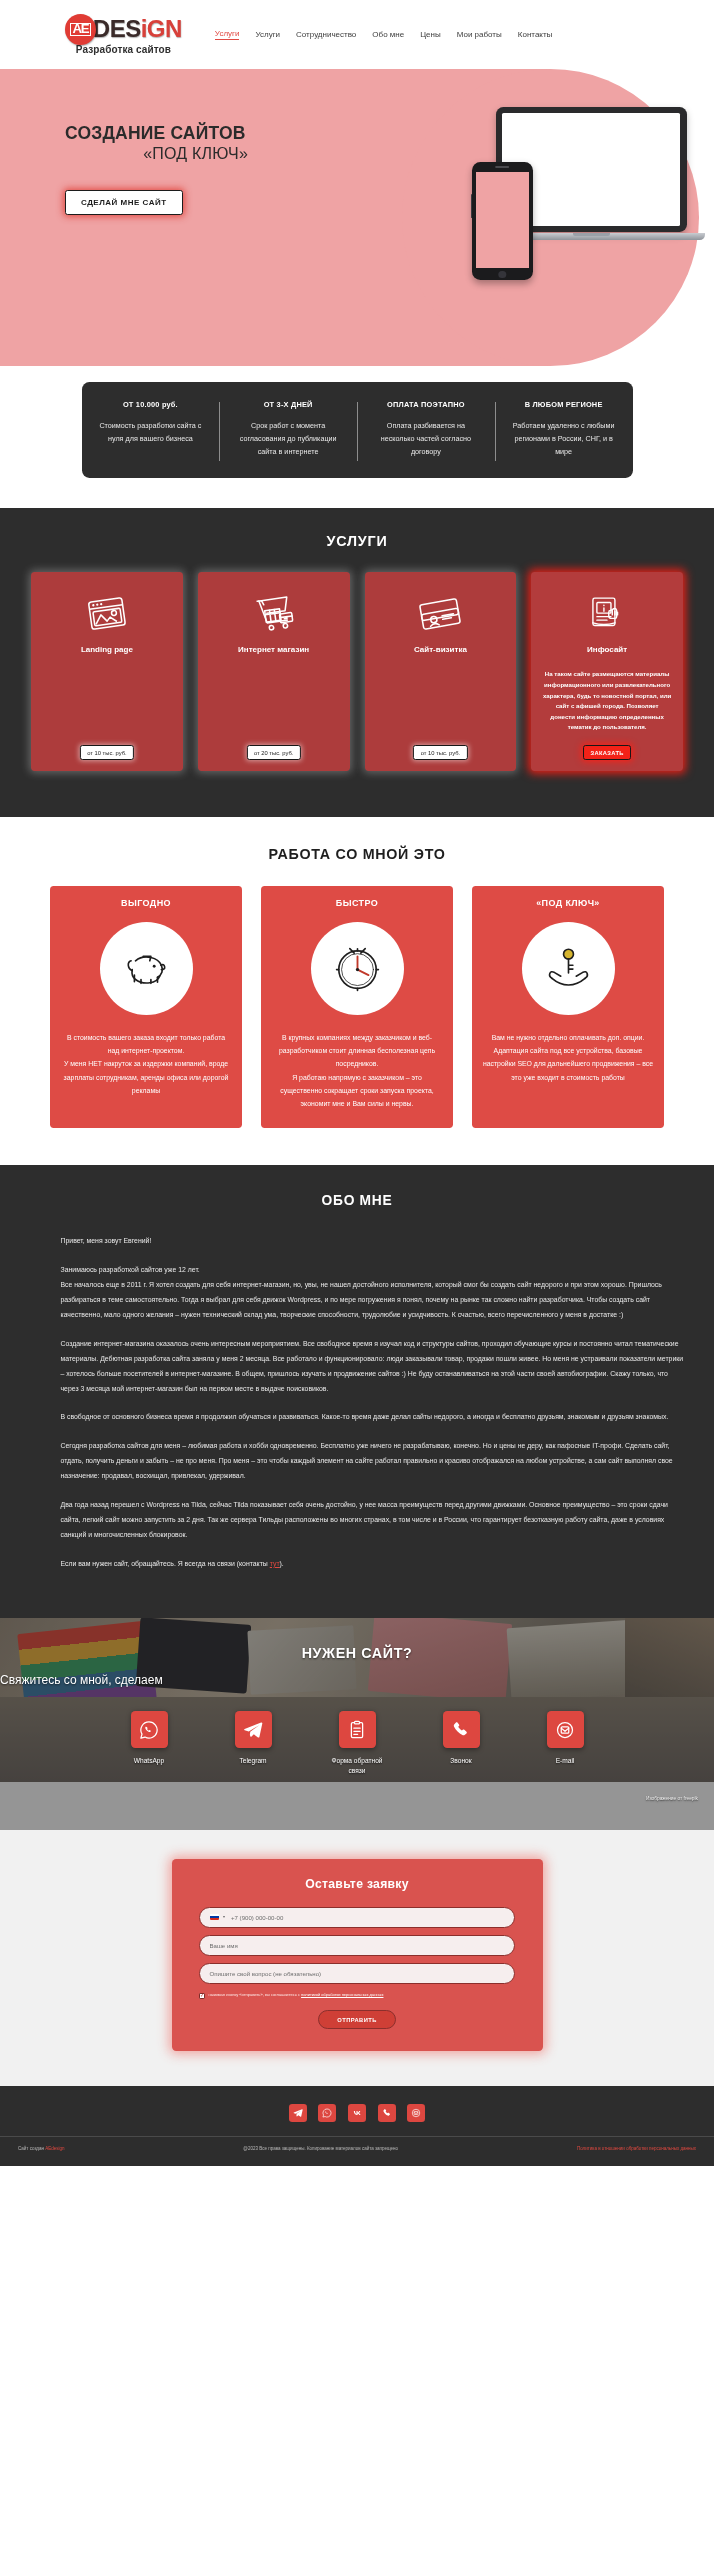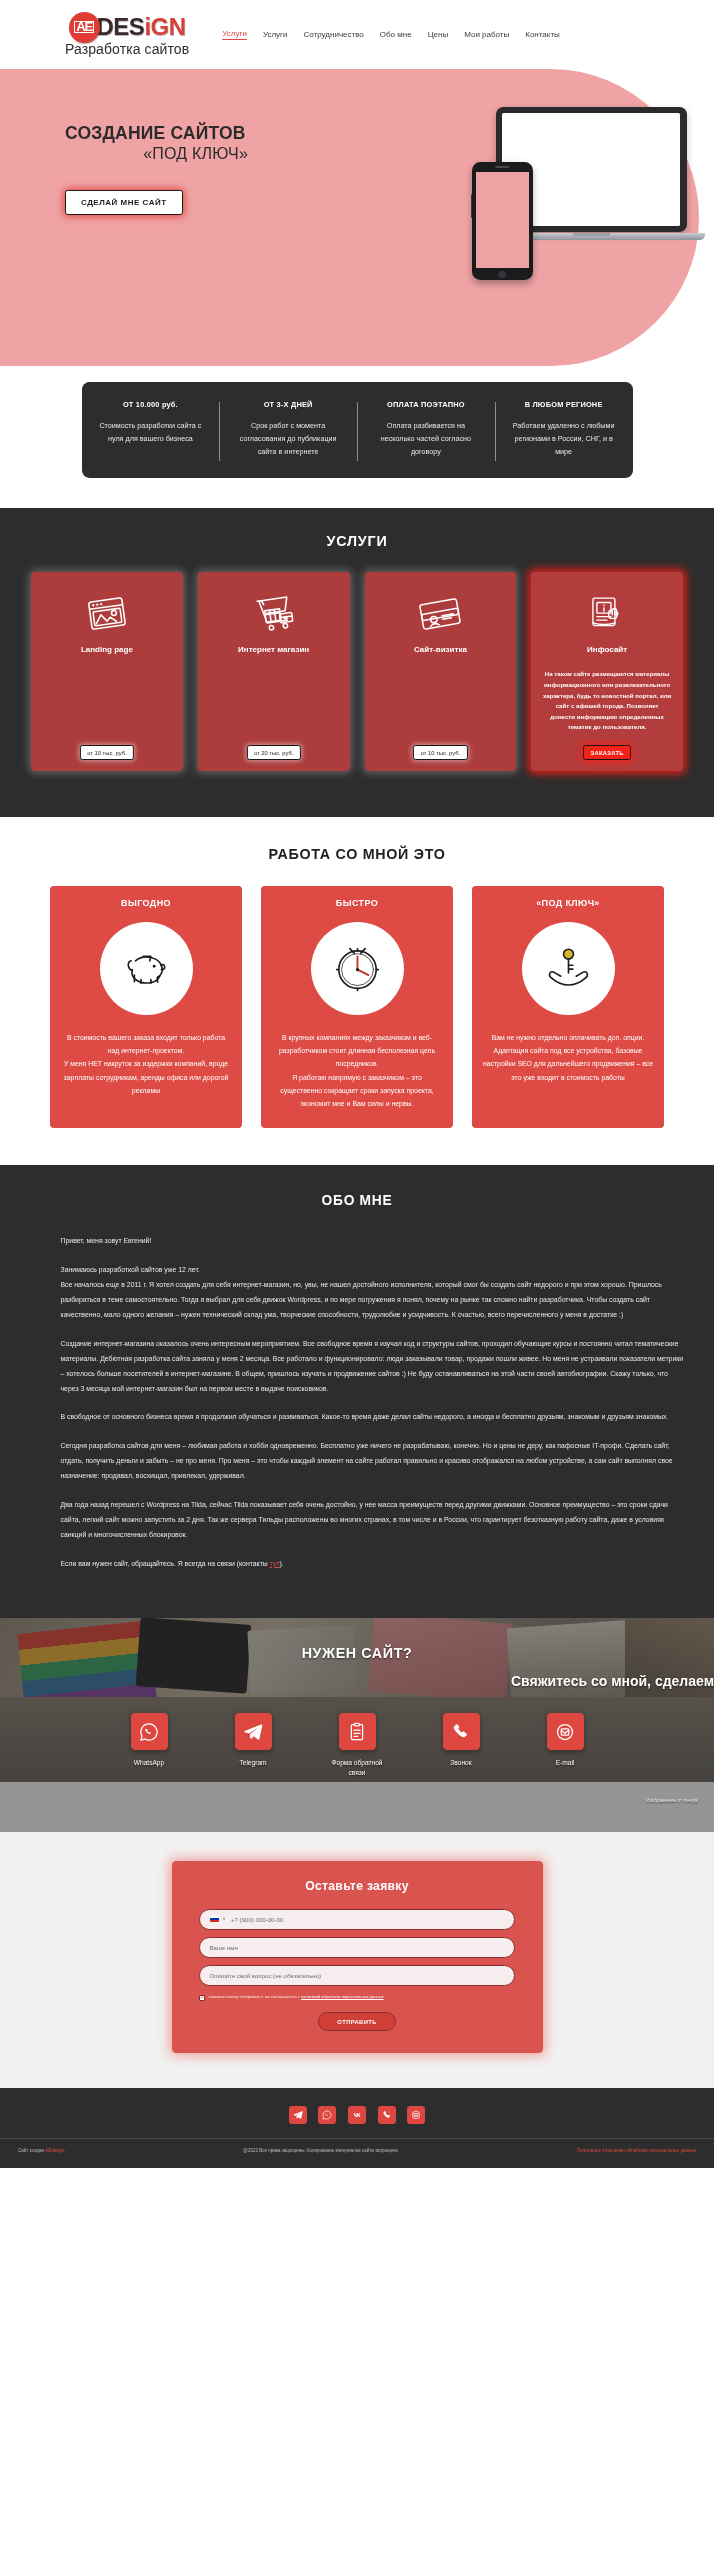--- a/index.html
+++ b/index.html
@@ -32,21 +32,21 @@
     font-family: "Liberation Sans", sans-serif;
   }
   .logo-word {
     font-size: 24px; font-weight: 700; letter-spacing: -0.5px;
     margin-left: -3.2px; line-height: 24.4px; position: relative; z-index: 1;
     text-shadow: 0.5px 1.1px 1.1px rgba(0,0,0,.3);
   }
   .logo-word .d1 { color: #3a2a29; }
   .logo-word .d2 { color: #d8403a; }
   .logo-sub {
-    font-size: 14px; font-weight: 400; color: #2f2f2f; letter-spacing: 0.1px;
+    font-size: 10px; font-weight: 700; color: #2f2f2f; letter-spacing: 0.1px;
     margin-top: -1.1px;
   }
   .nav { display: flex; gap: 16px; margin-left: 33px; align-items: center; }
   .nav a {
     font-size: 8px; color: #3d3d3d; text-decoration: none; white-space: nowrap;
   }
   .nav a.active { color: #e04a43; border-bottom: 0.5px solid #e04a43; padding-bottom: 0.5px; }
 
   
   .hero { position: relative; height: 297px; background: #fff; overflow: hidden; }
@@ -208,23 +208,22 @@
   .needsite-bg .strip { position: absolute; }
   .needsite-veil {
     position: absolute; inset: 0; background: rgba(20,20,20,.45); z-index: 1;
   }
   .needsite-inner { position: relative; z-index: 2; }
   .needsite h2 {
     color: #fff; font-size: 14.3px; font-weight: 700; text-align: center;
     letter-spacing: 0.6px; text-shadow: 0 0.5px 2.1px rgba(0,0,0,.6);
   }
   .needsite-sub {
-    color: #fff; font-size: 14px; text-align: right; margin-top: 11.7px;
+    color: #fff; font-size: 12px; text-align: left; margin-top: 11.7px;
     text-shadow: 0 0.5px 2.1px rgba(0,0,0,.6);
-    font-weight: bold;
   }
   .contact-row {
     display: flex; justify-content: center; gap: 40px; margin-top: 24.4px;
   }
   .contact-item { width: 64px; text-align: center; cursor: pointer; }
   .contact-ico {
     width: 37px; height: 37px; margin: 0 auto; border-radius: 4.2px;
     background: #dd4740; display: flex; align-items: center; justify-content: center;
     box-shadow: 0 1.6px 5.3px rgba(0,0,0,.35);
   }

